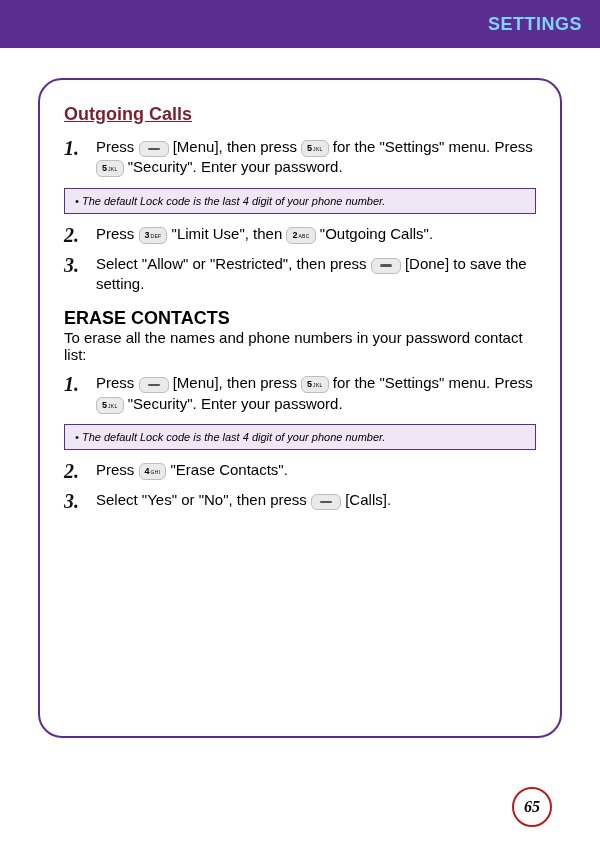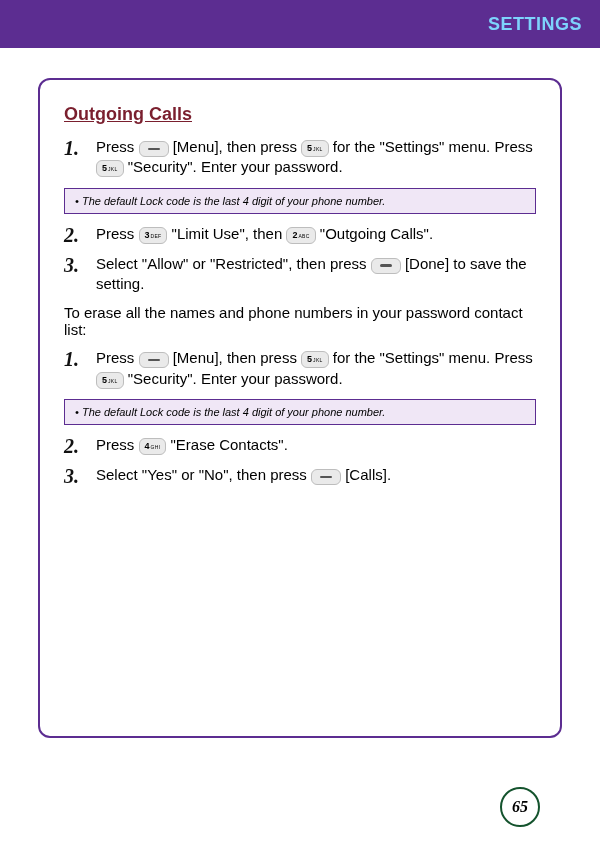--- a/index.html
+++ b/index.html
@@ -20,21 +20,21 @@
   .banner-title {
     color: #7dd3fc;
     font-weight: bold;
     font-size: 18px;
     margin-left: auto;
     letter-spacing: 0.5px;
   }
   .panel {
     margin: 30px 38px 0 38px;
     border: 2px solid #5c2d91;
-    border-radius: 12px;
+    border-radius: 24px;
     padding: 24px 24px 180px 24px;
     min-height: 660px;
     position: relative;
   }
   .subheading {
     color: #7a1f2e;
     font-weight: bold;
     text-decoration: underline;
     font-size: 18px;
     margin-bottom: 12px;
@@ -102,24 +102,24 @@
     border: 1px solid #5c2d91;
     background: #f0e7f6;
     padding: 6px 10px;
     margin: 8px 0;
     font-size: 11px;
     font-style: italic;
   }
   .page-num {
     position: absolute;
     bottom: 22px;
-    right: 60px;
+    right: 48px;
     width: 40px;
     height: 40px;
-    border: 2px solid #14532d;
+    border: 2px solid #b91c1c;
     border-radius: 50%;
     display: flex;
     align-items: center;
     justify-content: center;
     font-style: italic;
     font-weight: bold;
     font-size: 16px;
     font-family: Georgia, serif;
   }
 </style>
@@ -156,20 +156,21 @@
       <span class="key"><span class="n">2</span><span class="l">ABC</span></span>
       <span>  "Outgoing Calls".</span>
     </li>
     <li>
       <span>Select "Allow" or "Restricted", then press </span>
       <span class="key key-dash"><span class="bar"></span></span>
       <span> [Done] to save the setting.</span>
     </li>
   </ol>
 
+  <div class="section-title">ERASE CONTACTS</div>
   <div class="section-desc">To erase all the names and phone numbers in your password contact list:</div>
 
   <ol class="steps">
     <li>
       <span>Press </span>
       <span class="key key-dash"><span class="bar"></span></span>
       <span> [Menu], then press </span>
       <span class="key"><span class="n">5</span><span class="l">JKL</span></span>
       <span> for the "Settings" menu. Press </span>
       <span class="key"><span class="n">5</span><span class="l">JKL</span></span>

